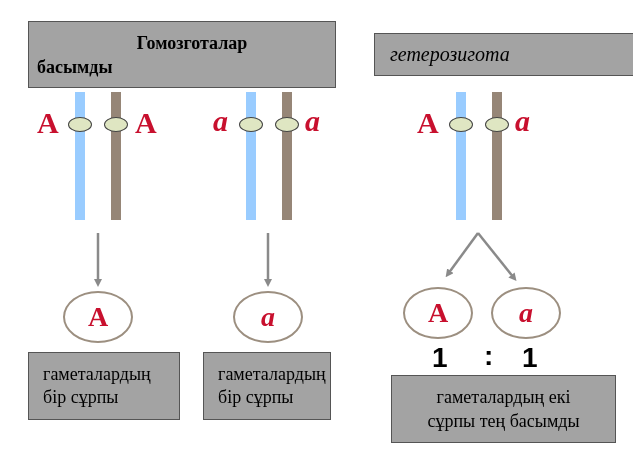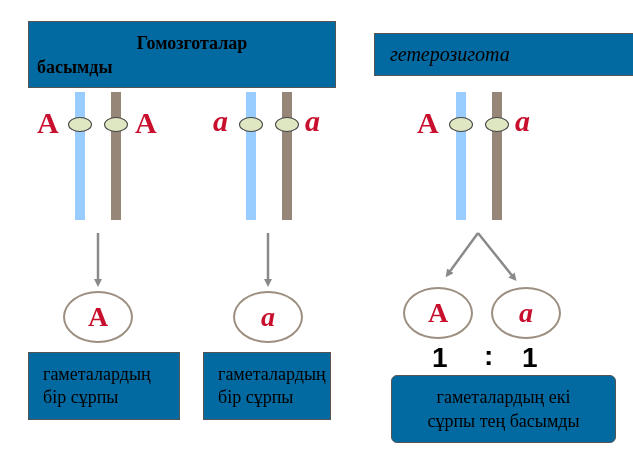--- a/index.html
+++ b/index.html
@@ -1,18 +1,18 @@
 <!DOCTYPE html>
 <html><head>
 <meta charset="utf-8">
 <style>
   html, body { margin: 0; padding: 0; background: #ffffff; }
   body { width: 633px; height: 454px; position: relative; overflow: hidden;
          font-family: "Liberation Serif", "DejaVu Serif", serif; }
-  .box { position: absolute; border: 1.5px solid #555; background: #0369a1; box-sizing: border-box; }
+  .box { position: absolute; border: 1.5px solid #555; background: #a3a3a3; box-sizing: border-box; }
   .title-bold { font-weight: bold; }
   .chrom { position: absolute; width: 10px; }
   .chrom.blue { background: #99ccff; }
   .chrom.brown { background: #968677; }
   .knob { position: absolute; width: 24px; height: 15px; border-radius: 50%;
           background: #dfe6c2; border: 1.5px solid #444; box-sizing: border-box; }
   .allele { position: absolute; color: #c8102e; font-weight: bold; font-size: 30px; line-height: 30px; }
   .allele.small { font-style: italic; }
   .gamete { position: absolute; width: 70px; height: 52px; border-radius: 50%;
             border: 2px solid #9c8f80; box-sizing: border-box; display: flex;
@@ -85,16 +85,16 @@
 <div class="ratio" style="left:522px; top:342px;">1</div>
 
 <div class="box" style="left:28px; top:352px; width:152px; height:68px;">
   <div class="label" style="position:absolute; left:14px; top:10px;">гаметалардың</div>
   <div class="label" style="position:absolute; left:14px; top:33px;">бір сұрпы</div>
 </div>
 <div class="box" style="left:203px; top:352px; width:128px; height:68px;">
   <div class="label" style="position:absolute; left:14px; top:10px;">гаметалардың</div>
   <div class="label" style="position:absolute; left:14px; top:33px;">бір сұрпы</div>
 </div>
-<div class="box" style="left:391px; top:375px; width:225px; height:68px;border-radius:6px;">
+<div class="box" style="left:391px; top:375px; width:225px; height:68px;">
   <div class="label" style="position:absolute; left:0; right:0; top:10px; text-align:center;">гаметалардың екі</div>
   <div class="label" style="position:absolute; left:0; right:0; top:34px; text-align:center;">сұрпы тең басымды</div>
 </div>
 
 </body></html>

